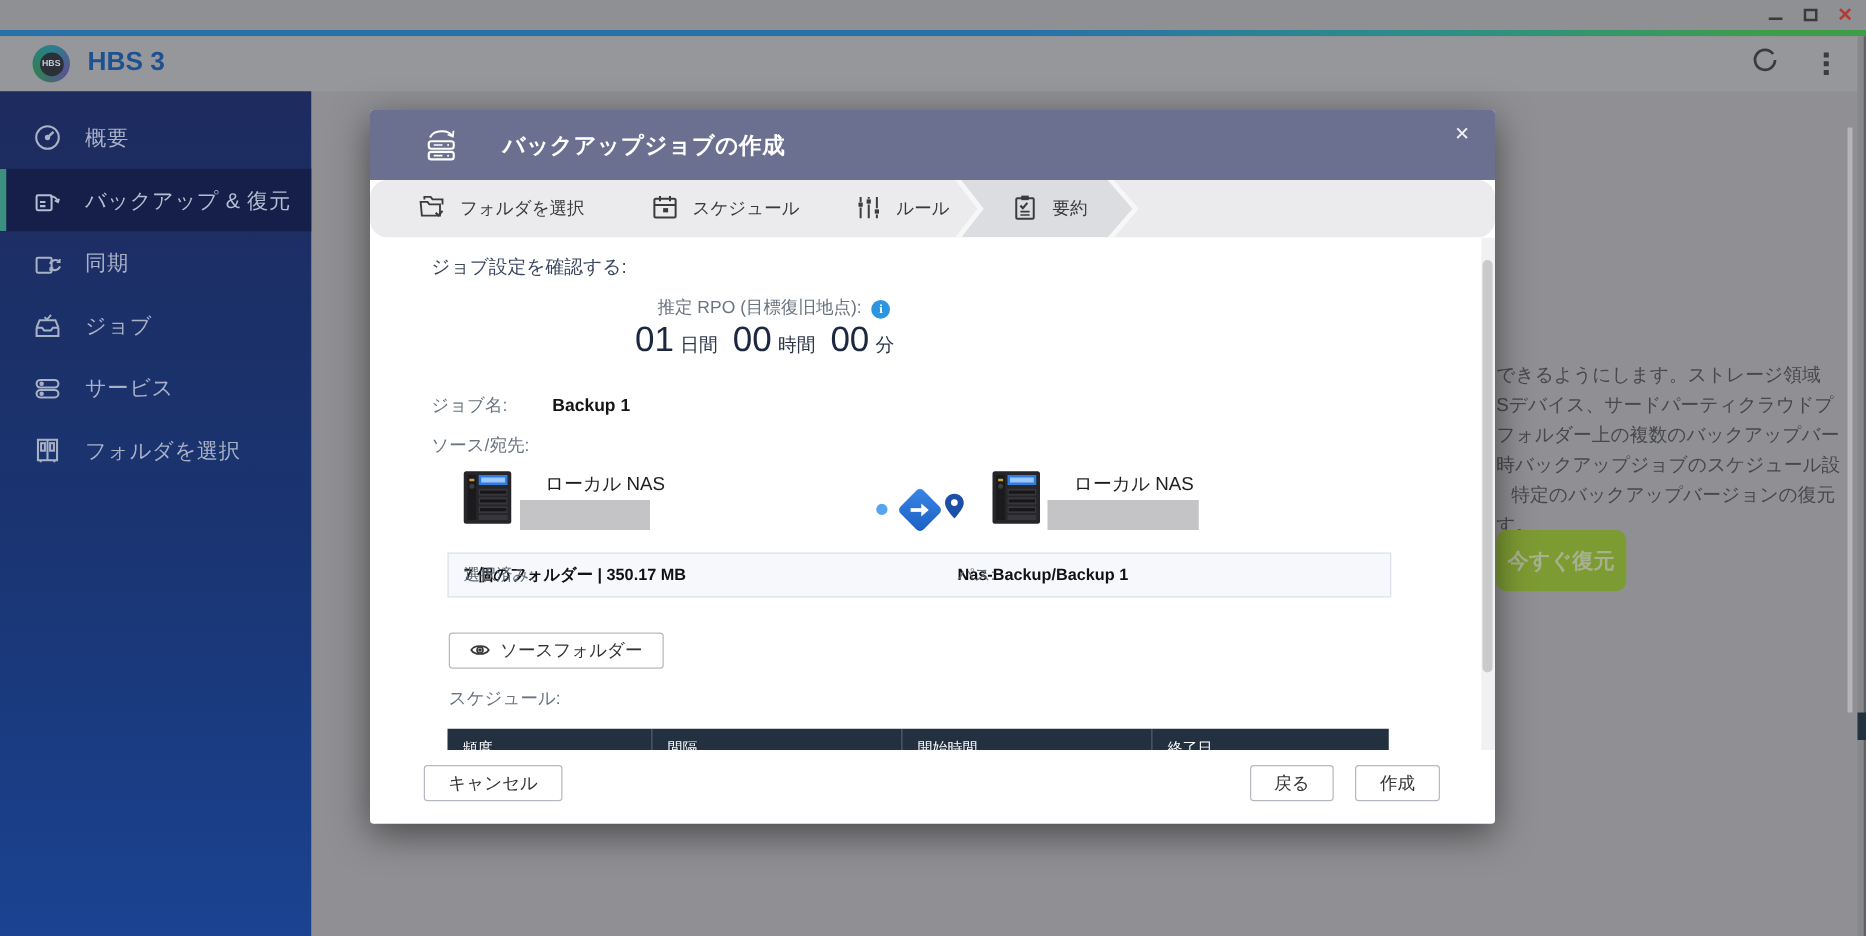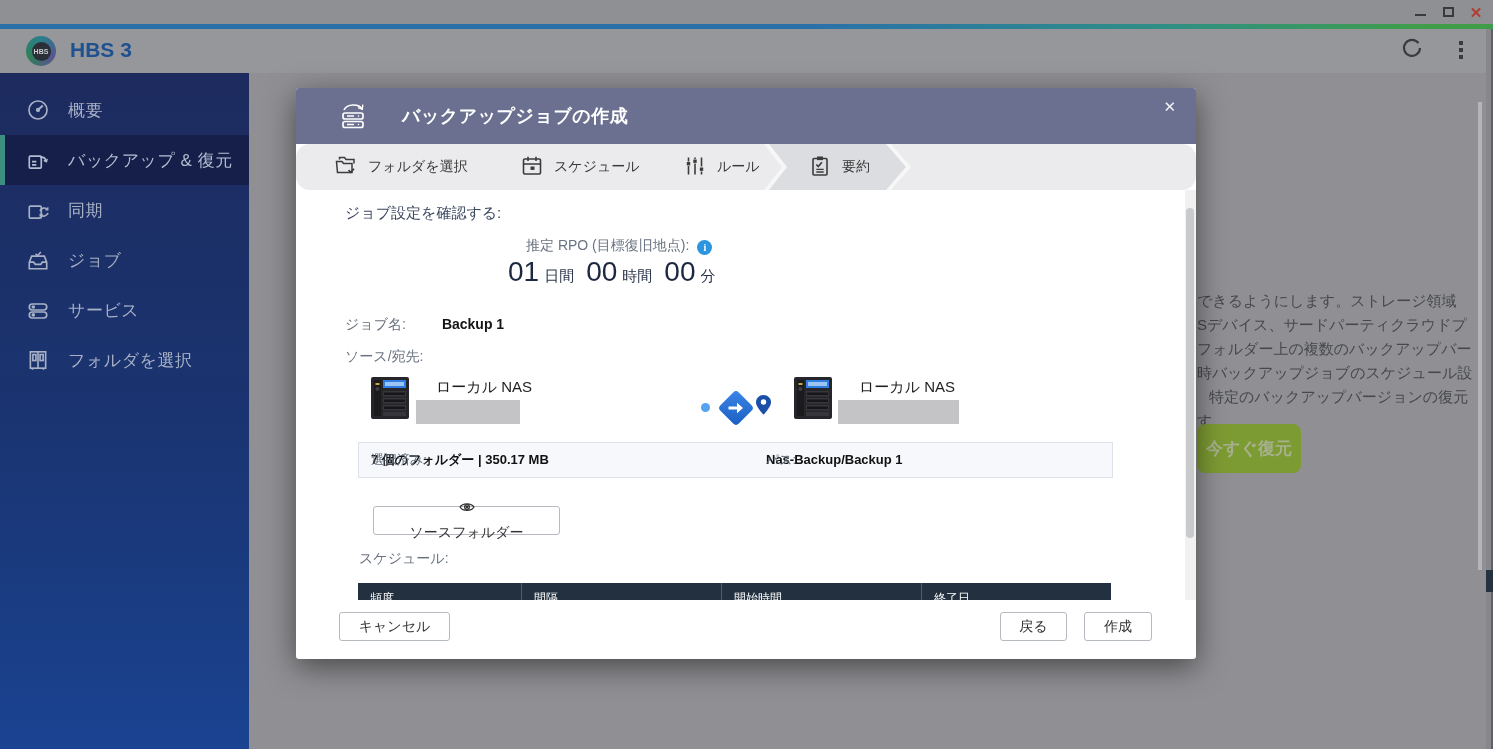--- a/index.html
+++ b/index.html
@@ -87,21 +87,21 @@
   .diamond-wrap svg { position:absolute; left:0; top:0; }
   .pin { position:absolute; left:459px; top:204px; }
 
   .info-strip { position:absolute; left:62px; top:252px; width:755px; height:36px; background:#f6f8fb; border:1px solid #dde2ea;padding-left:32px; }
   .info-strip span { position:absolute; top:0; line-height:34px; font-size:13px; color:#5f6a78; }
   .info-strip b { color:#111; }
   .strip-sel { left:12px; } .strip-path { left:407px; }
 
   .btn { background:#fff; border:1px solid #b5b9c0; border-radius:3px; font-size:14px; color:#333;
     font-family:"Liberation Sans", sans-serif; display:flex; align-items:center; justify-content:center; cursor:pointer; }
-  .src-folder-btn { position:absolute; left:77px; top:316px; width:187px; height:29px; gap:8px;flex-direction:column; }
+  .src-folder-btn { position:absolute; left:63px; top:316px; width:172px; height:29px; gap:8px; }
   .sched-label { position:absolute; left:63px; top:360px; font-size:14px; color:#6a7380; }
   .sched-table { position:absolute; left:62px; top:393px; width:753px; height:30px; background:#22303f; display:flex; }
   .sched-th { height:30px; line-height:30px; padding-left:12px; font-size:12px; color:#fff;
     border-right:1px solid rgba(255,255,255,.22); }
   .th0{width:164px;} .th1{width:200px;} .th2{width:200px;} .th3{width:189px; border-right:none;}
 
   .scroll-track { position:absolute; left:889px; top:0; width:11px; height:410px; background:#f1f1f2; }
   .scroll-thumb { position:absolute; left:1px; top:18px; width:8px; height:330px; background:#c9cacc; border-radius:4px; cursor:pointer; }
 
   .cancel-btn { position:absolute; left:43px; top:524px; width:111px; height:29px; }

